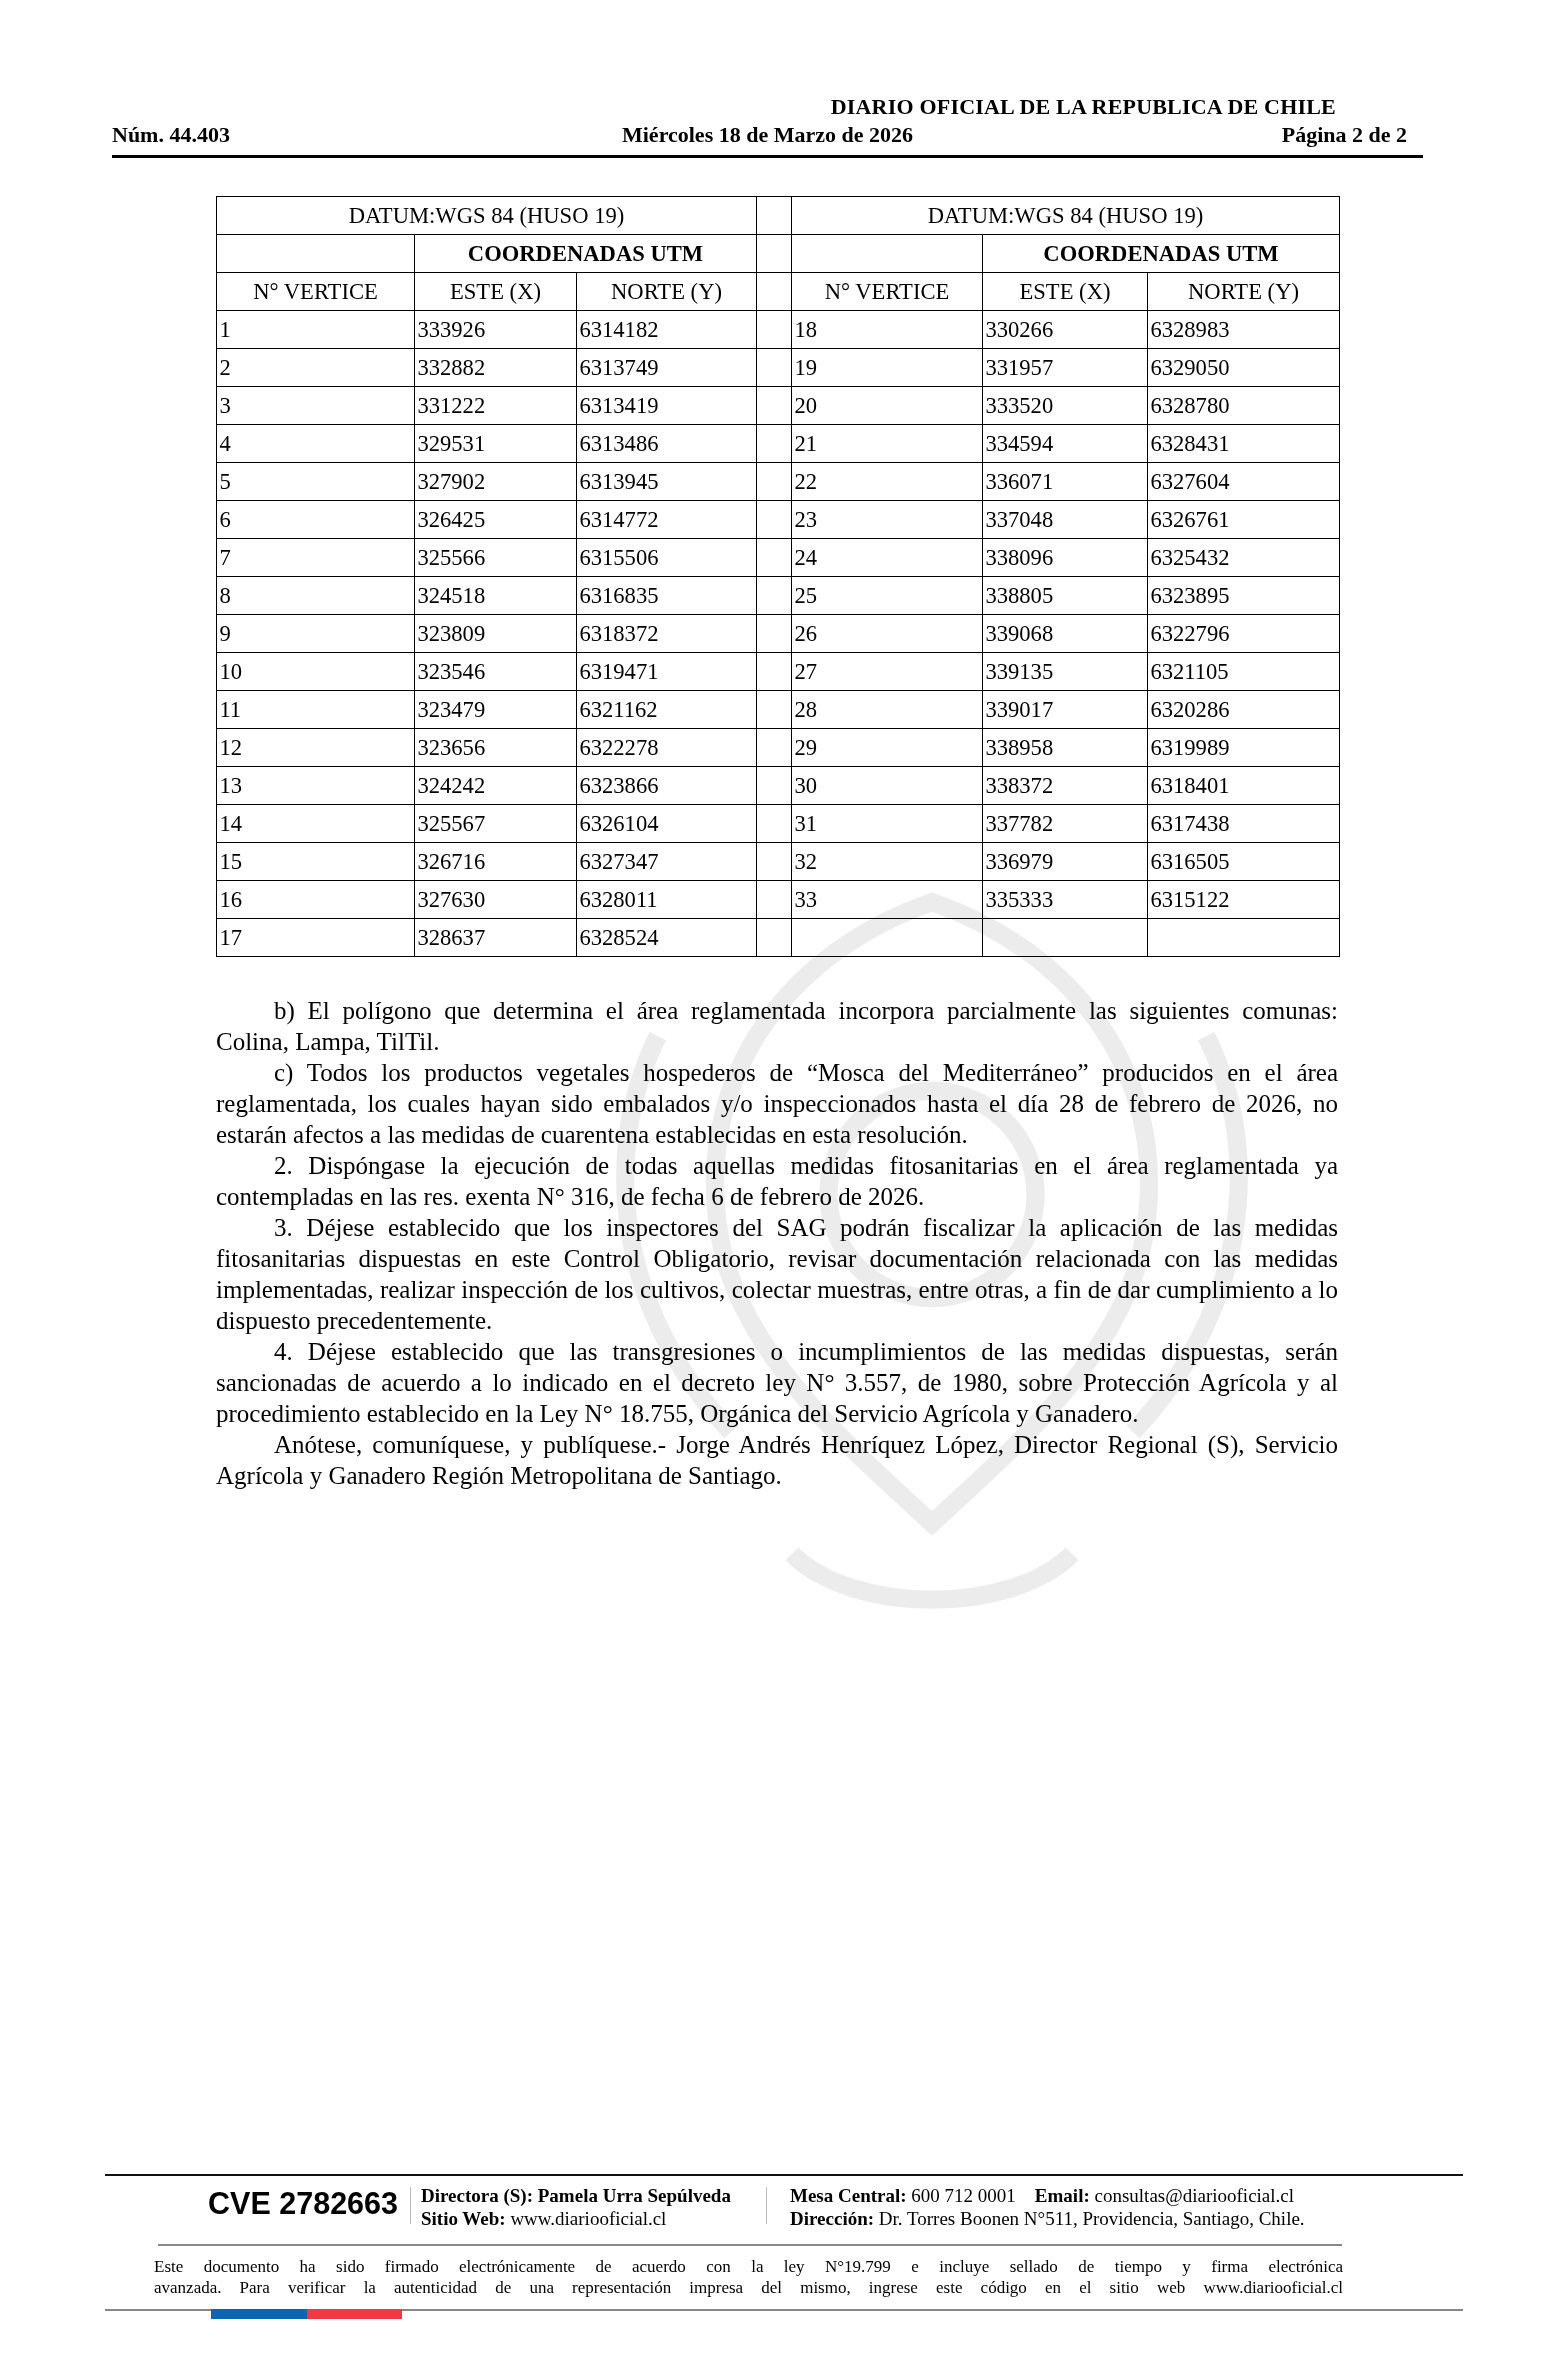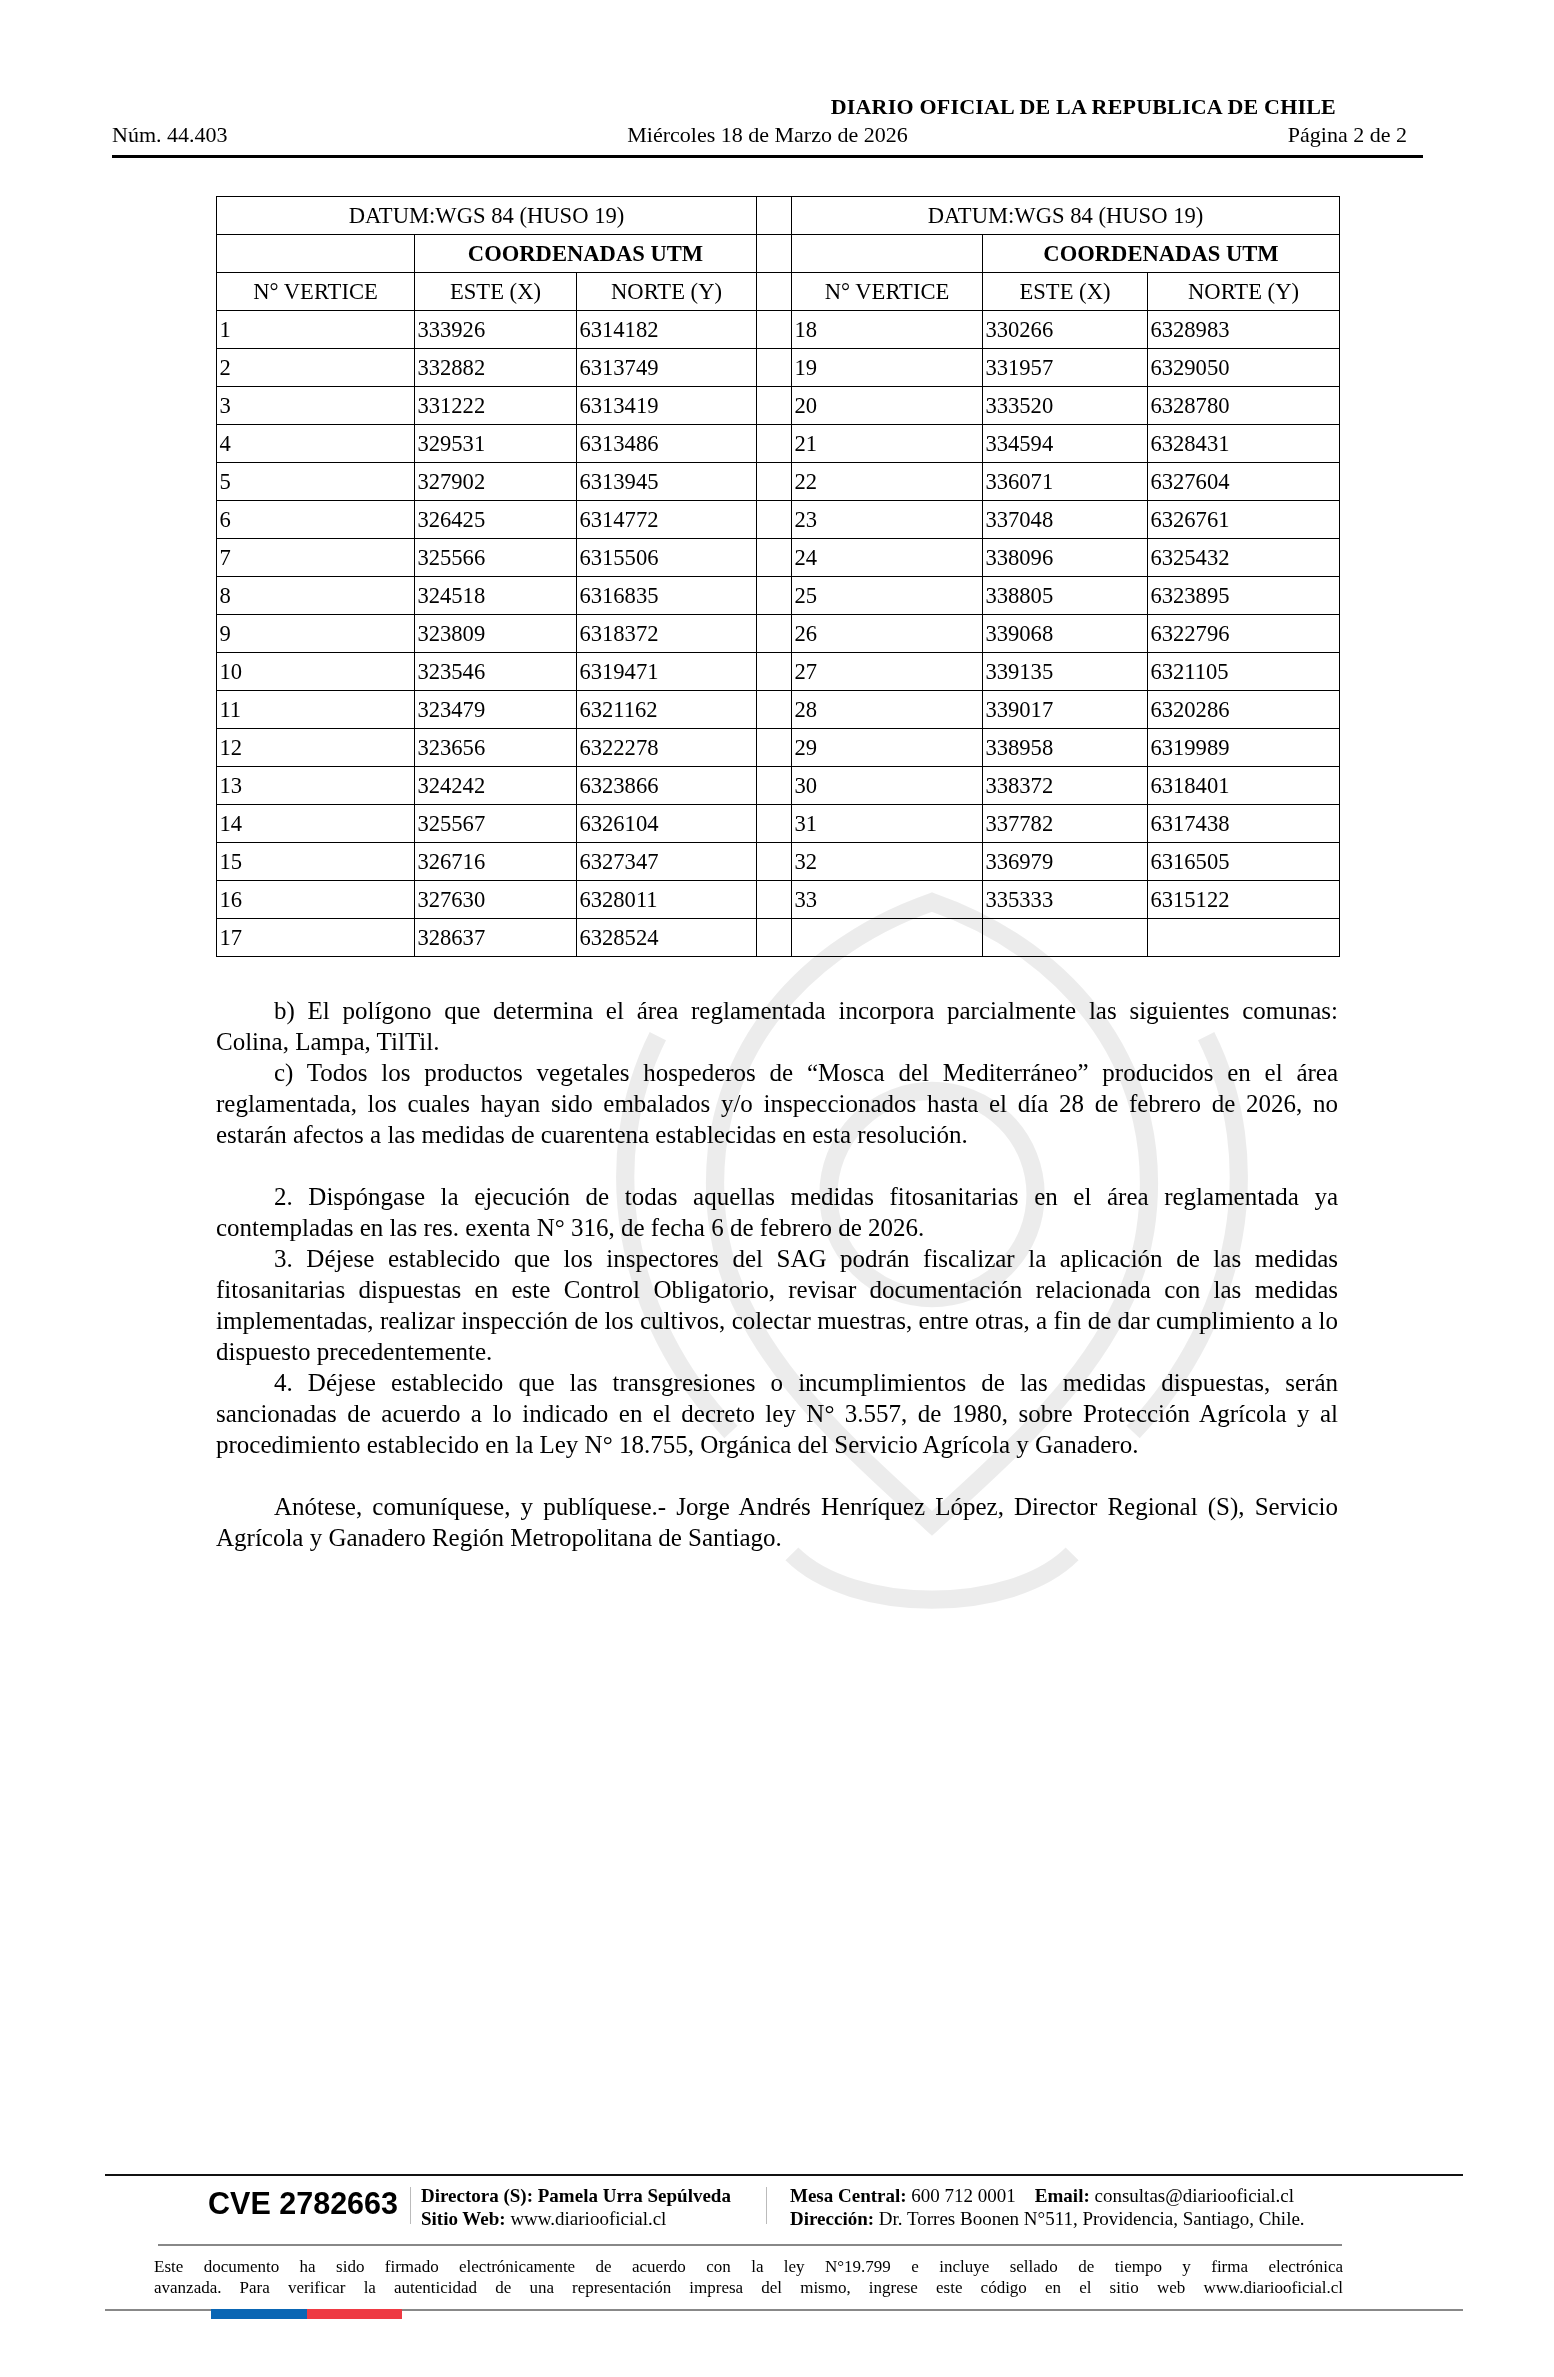--- a/index.html
+++ b/index.html
@@ -3,21 +3,21 @@
 <meta charset="utf-8">
 <style>
   * { box-sizing: border-box; margin: 0; padding: 0; }
   html, body { width: 1554px; height: 2377px; background: #ffffff; }
   body { position: relative; font-family: "Liberation Serif", "DejaVu Serif", serif; color: #000; overflow: hidden; }
 
   .watermark { position: absolute; left: 536px; top: 853px; width: 792px; height: 823px; opacity: 0.07; pointer-events: none; }
 
   
   .hdr-title { position: absolute; top: 94px; left: 0; width: 1336px; text-align: right; font-weight: bold; font-size: 22px; letter-spacing: 0.2px; }
-  .hdr-row { position: absolute; top: 122px; left: 112px; width: 1311px; height: 27px; font-weight: normal; font-size: 22px; }
+  .hdr-row { position: absolute; top: 122px; left: 112px; width: 1311px; height: 27px; font-weight: bold; font-size: 22px; }
   .hdr-num { position: absolute; left: 0; top: 0; }
   .hdr-date { position: absolute; left: 0; width: 100%; text-align: center; top: 0; }
   .hdr-page { position: absolute; right: 16px; top: 0; }
   .hdr-rule { position: absolute; top: 155px; left: 112px; width: 1311px; height: 3px; background: #000; }
 
   
   .coord-table { position: absolute; left: 216px; top: 196px; border-collapse: collapse; font-size: 22.6px; }
   .coord-table td { border: 1.8px solid #000; height: 38px; padding: 0 2.4px; vertical-align: middle; white-space: nowrap; }
   .coord-table td.c { text-align: center; }
   .coord-table td.b { font-weight: bold; }
@@ -25,21 +25,21 @@
   .col-e { width: 162px; }
   .col-n { width: 180px; }
   .col-gap { width: 35px; }
   .col-v2 { width: 191px; }
   .col-e2 { width: 165px; }
   .col-n2 { width: 192px; }
 
   
   .body-text { position: absolute; left: 216px; top: 995px; width: 1122px; font-size: 25px; line-height: 31px; text-align: justify; }
   .body-text p { text-indent: 58px; }
-  .body-text p.gap-before { margin-top: 31px; }
+  .body-text p.gap-before { }
 
   
   .ft-rule-top { position: absolute; top: 2174px; left: 105px; width: 1358px; height: 2.4px; background: #111; }
   .ft-cve { position: absolute; top: 2185px; left: 154px; width: 244px; text-align: right; font-family: "Liberation Sans", "DejaVu Sans", sans-serif; font-weight: bold; font-size: 30.5px; line-height: 37px; }
   .ft-sep { position: absolute; top: 2187px; width: 1.2px; height: 37px; background: #bbb; }
   .ft-block { position: absolute; top: 2185px; font-size: 19px; line-height: 22.6px; white-space: nowrap; }
   .ft-block b { font-weight: bold; margin-top: 12px; }
   .ft-rule-mid { position: absolute; top: 2244px; left: 158px; width: 1184px; height: 1.8px; background: #888; }
   .ft-note { position: absolute; top: 2256px; left: 154px; width: 1189px; font-size: 17px; line-height: 21.3px; text-align: justify; text-align-last: justify; }
   .ft-note span { display: block; }

